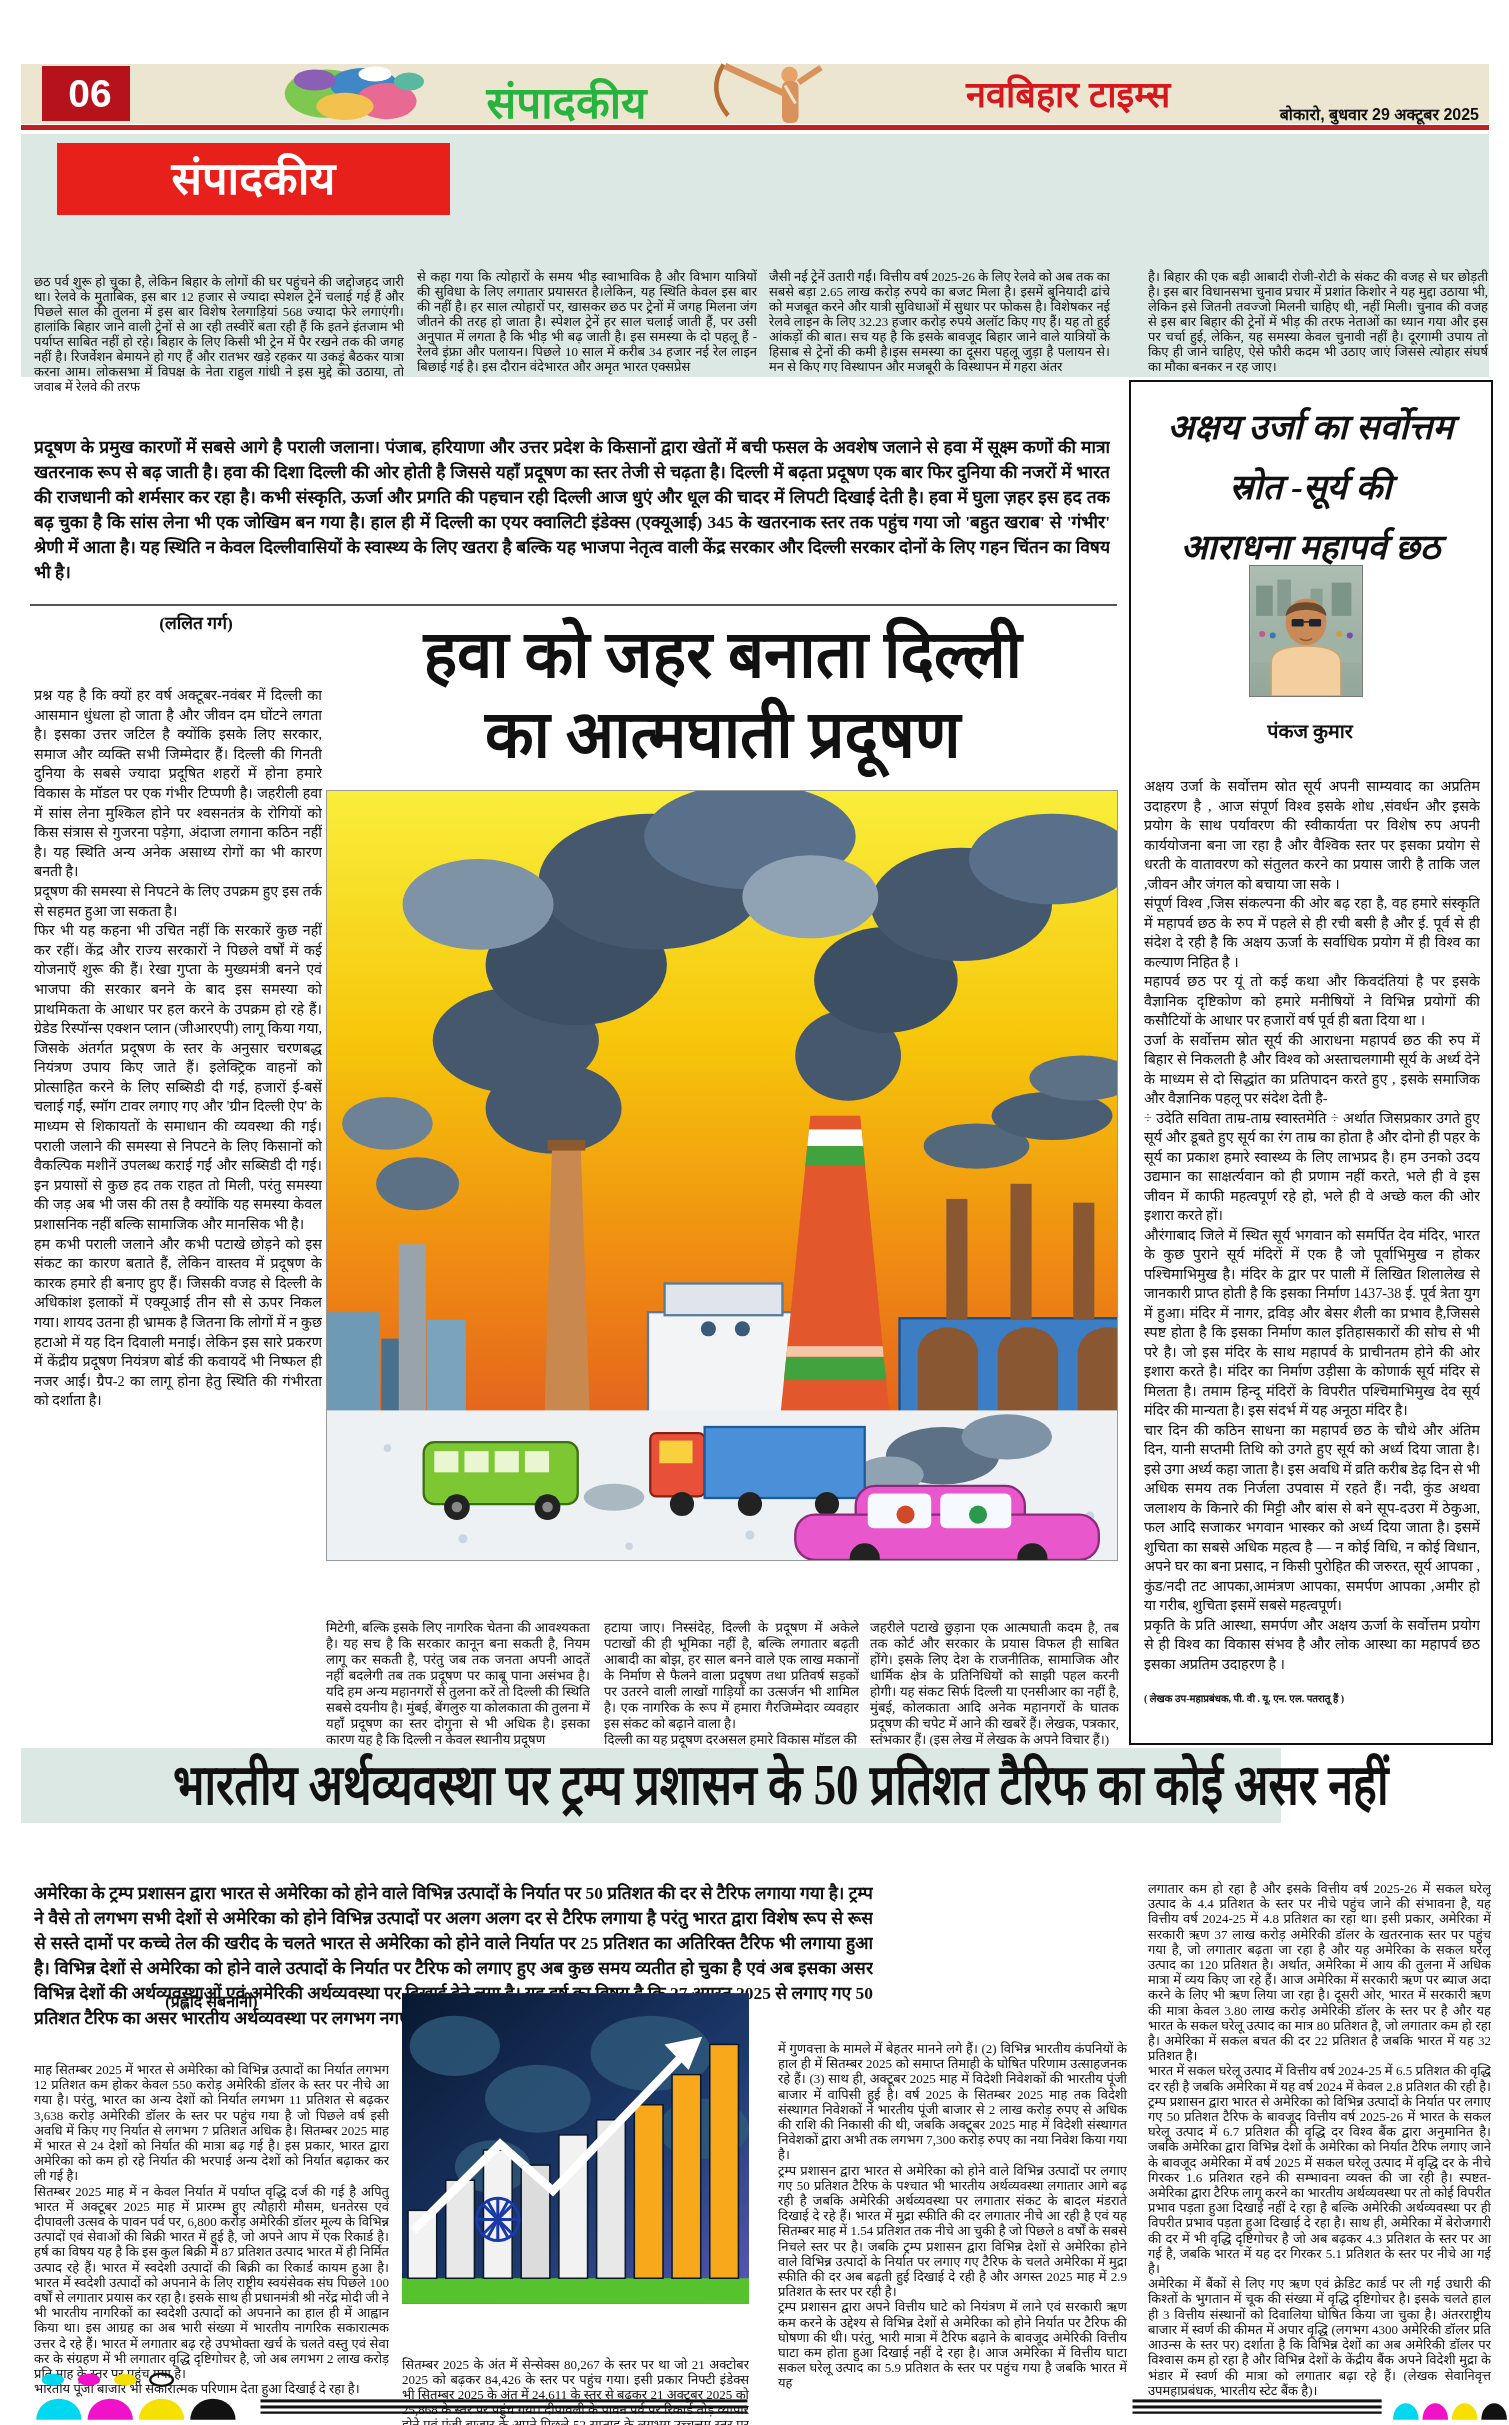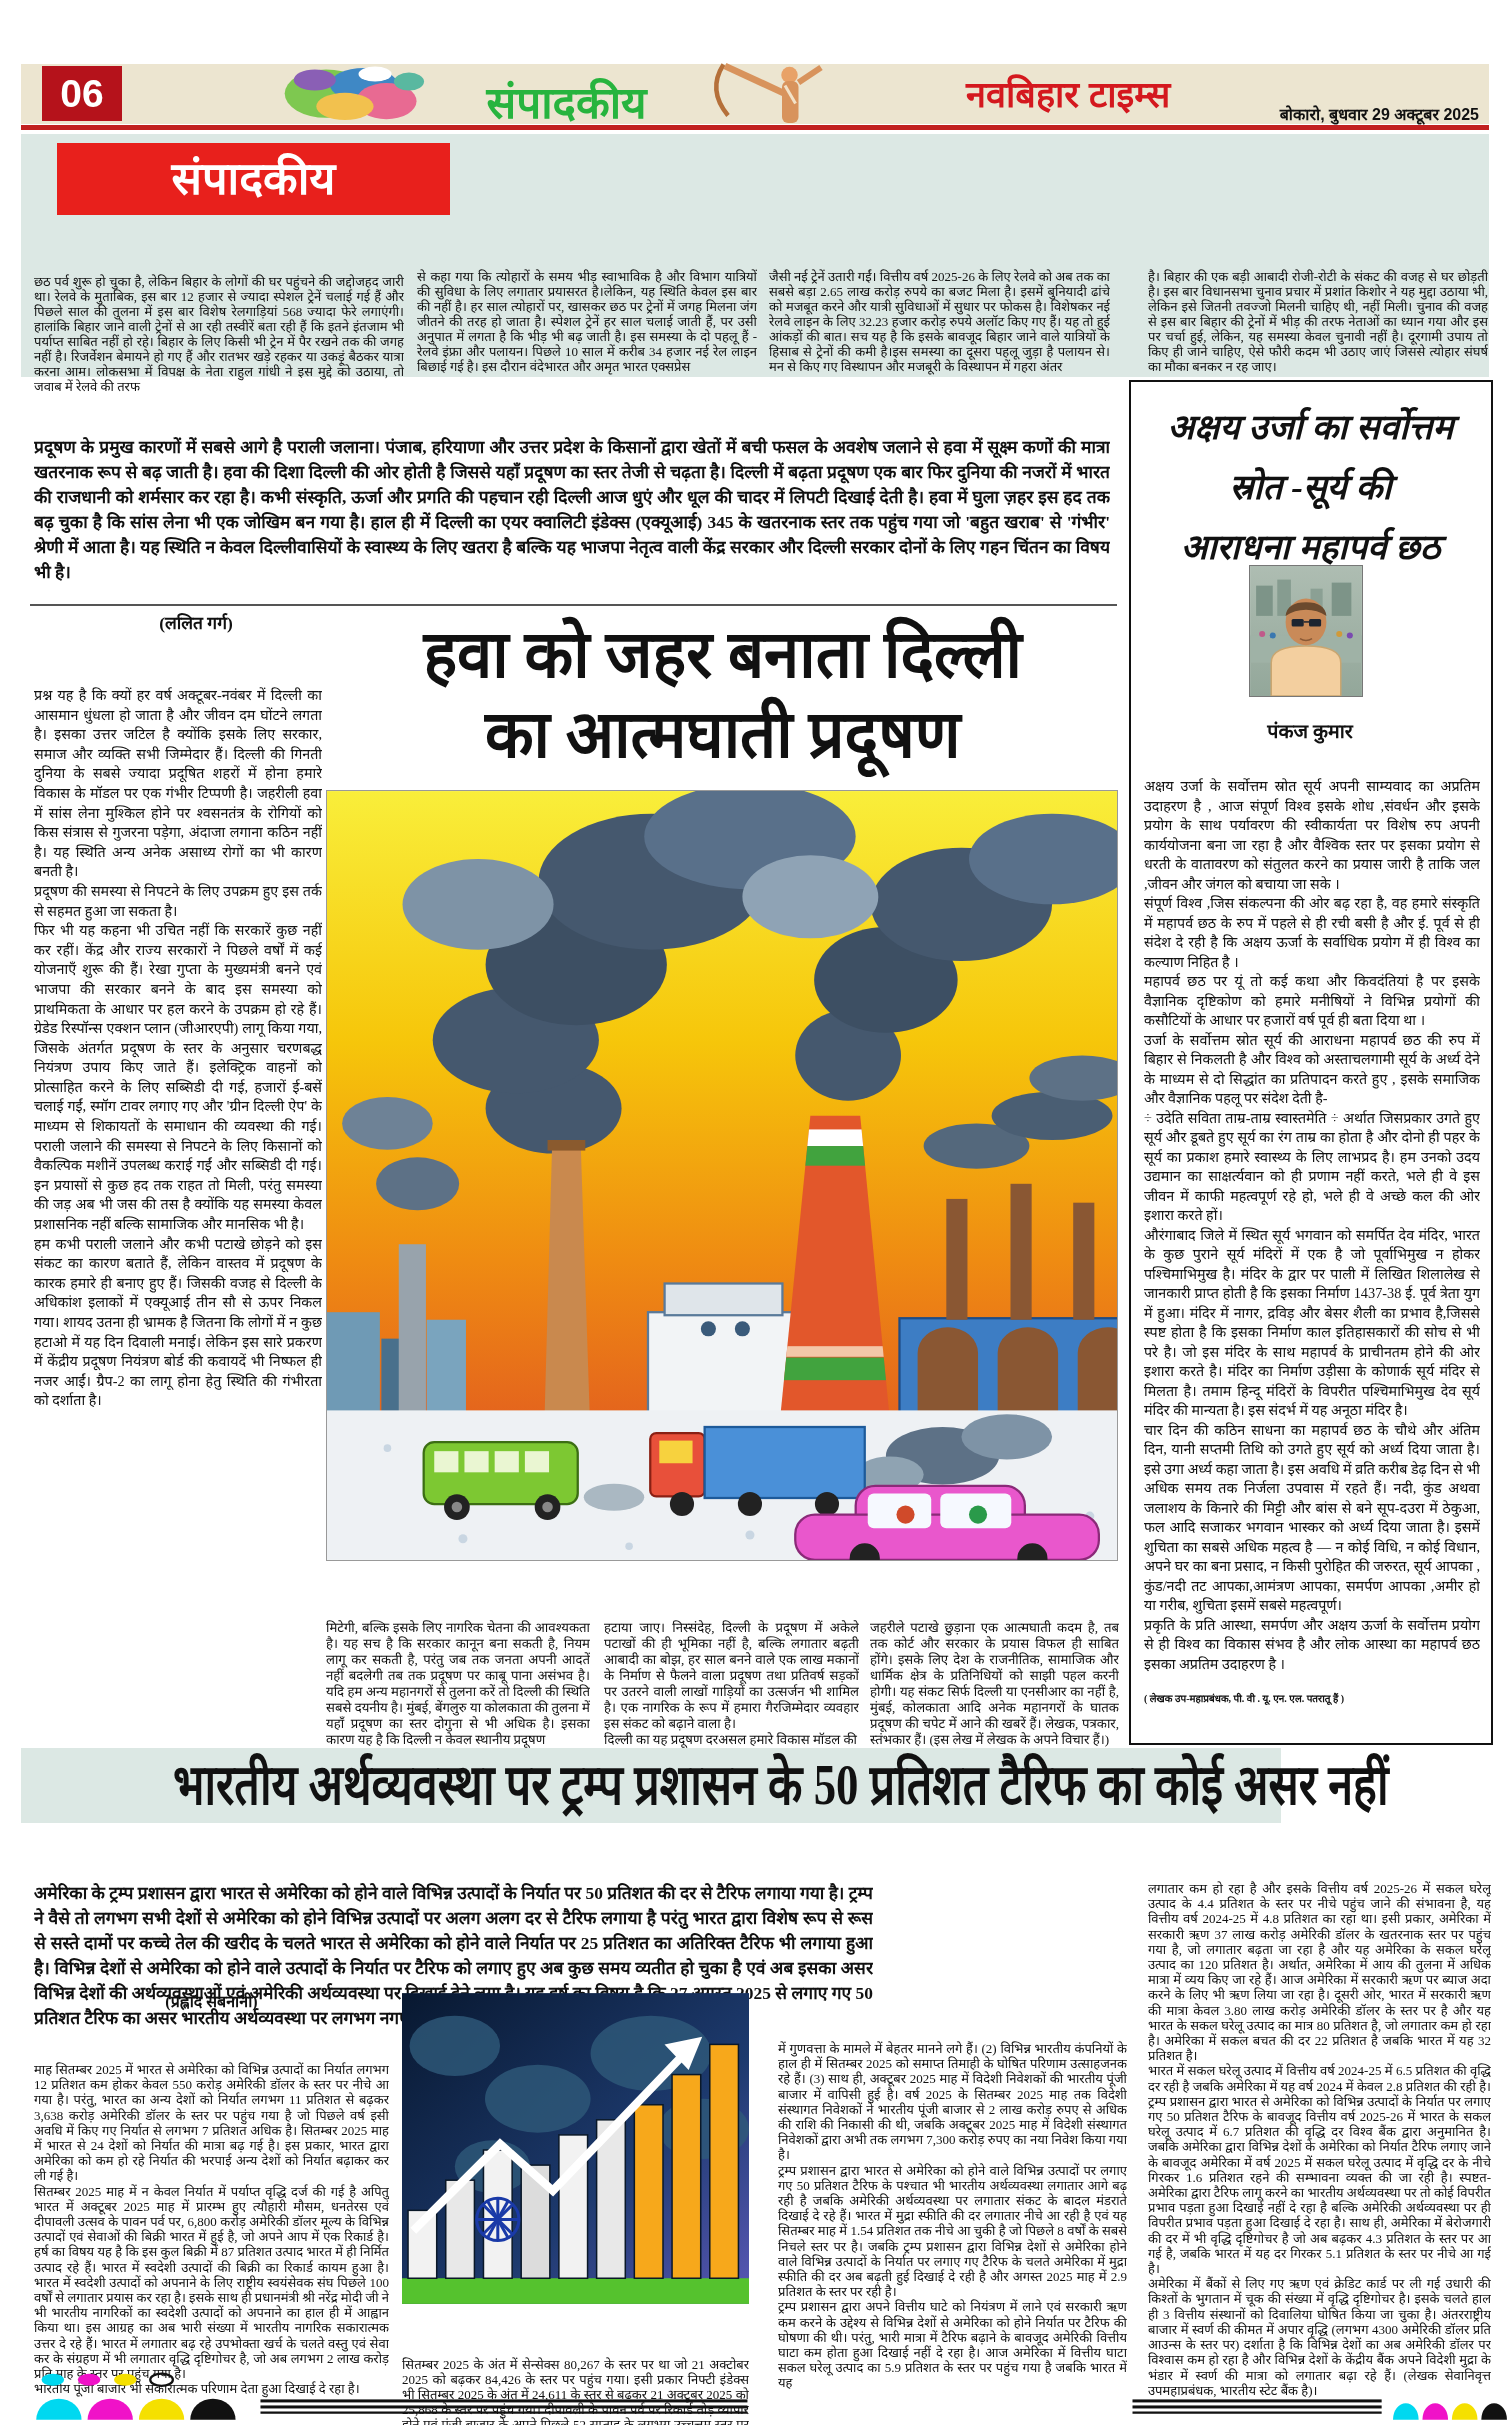--- a/index.html
+++ b/index.html
@@ -18,21 +18,21 @@
   .rule{background:#c22020;}
   .nowrap{white-space:nowrap;display:inline-block;}
 </style>
 </head>
 <body>
 
 <div class="page">
 
   <div class="abs" style="left:21px;top:64px;width:1468px;height:60px;background:#ece5d0;"></div>
 
-  <div class="abs bold center" style="left:42px;top:66px;width:80px;height:55px;background:#b5121b;color:#fff;font-size:39px;line-height:55px;font-family:'Liberation Sans',sans-serif;">06</div>
+  <div class="abs bold center" style="left:42px;top:66px;width:80px;height:55px;background:#b5121b;color:#fff;font-size:39px;line-height:55px;font-family:'Liberation Sans',sans-serif;padding-left:8px;">06</div>
 
   <svg class="abs" style="left:273px;top:65px;" width="165" height="58" viewBox="0 0 218 77">
     <ellipse cx="70" cy="38" rx="55" ry="32" fill="#7ec850"></ellipse>
     <ellipse cx="120" cy="26" rx="45" ry="22" fill="#3f88c5"></ellipse>
     <ellipse cx="150" cy="48" rx="40" ry="24" fill="#e86a92"></ellipse>
     <ellipse cx="95" cy="55" rx="38" ry="18" fill="#f2c14e"></ellipse>
     <ellipse cx="55" cy="20" rx="28" ry="14" fill="#8a5fb5"></ellipse>
     <ellipse cx="135" cy="12" rx="22" ry="10" fill="#ffffff"></ellipse>
     <ellipse cx="180" cy="22" rx="20" ry="12" fill="#59b8a0"></ellipse>
   </svg>

